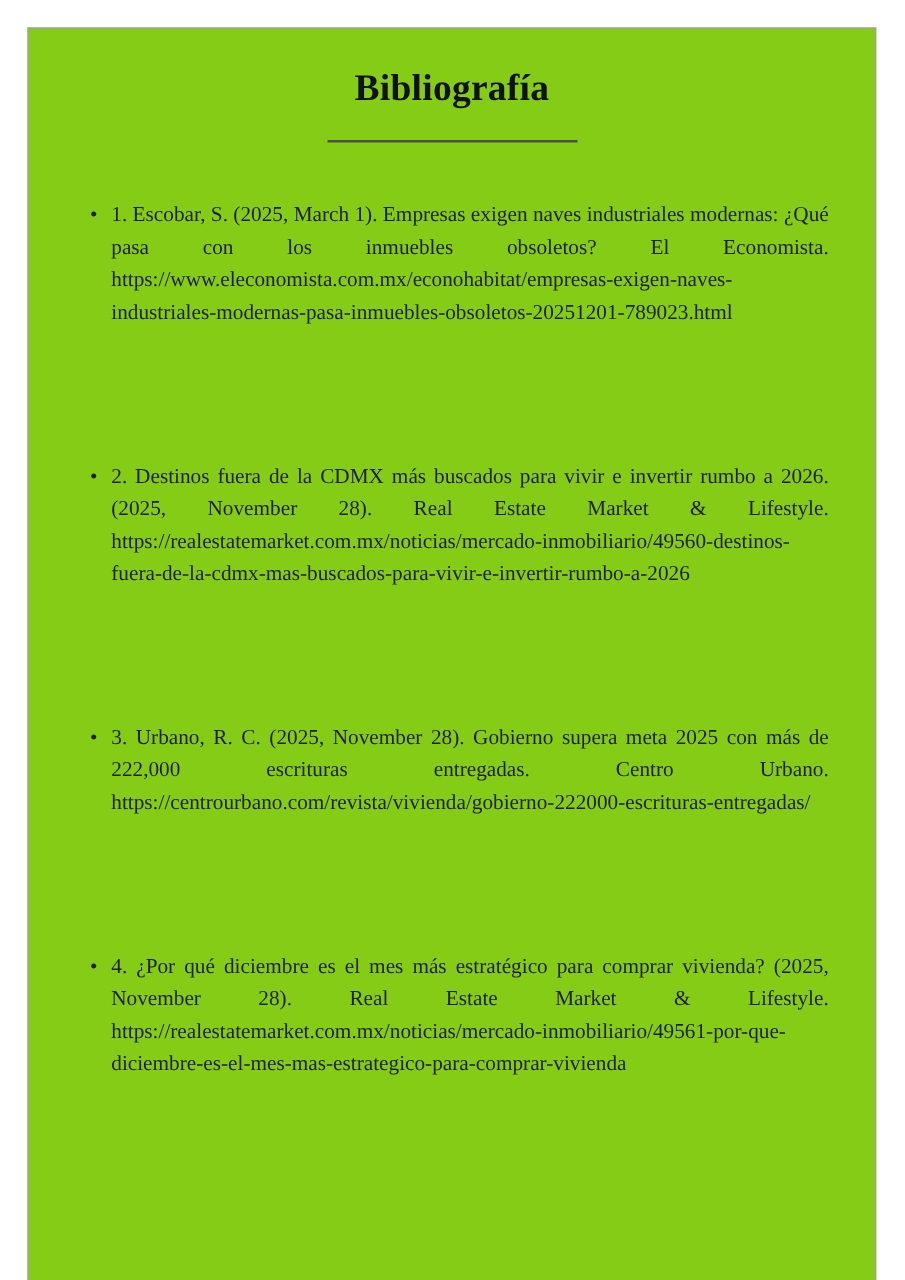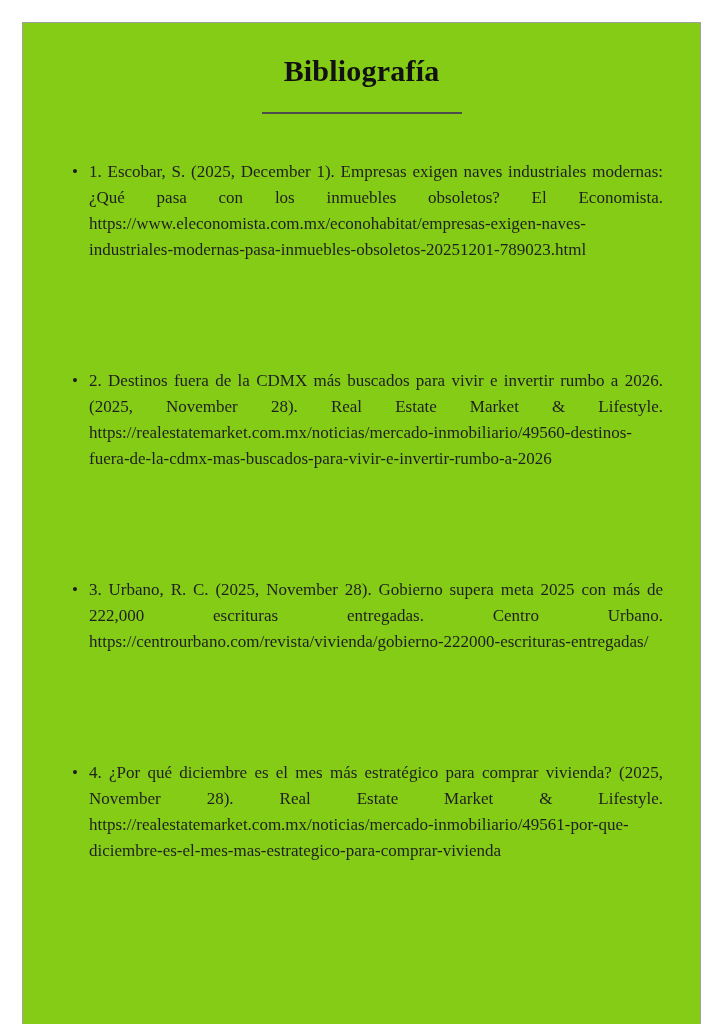--- a/index.html
+++ b/index.html
@@ -59,21 +59,21 @@
 </style>
 </head>
 <body>
 
 <div class="frame">
   <h1 class="doc-title">Bibliografía</h1>
   <hr class="title-divider">
   <ul class="ref-list">
     <li class="ref-entry">
       <span class="bullet">•</span>
-      <span>1. Escobar, S. (2025, December 1). Empresas exigen naves industriales modernas: ¿Qué pasa con los inmuebles obsoletos? El Economista. https://www.eleconomista.com.mx/econohabitat/empresas-exigen-naves-industriales-modernas-pasa-inmuebles-obsoletos-20251201-789023.html</span>
+      <span>1. Escobar, S. (2025, March 1). Empresas exigen naves industriales modernas: ¿Qué pasa con los inmuebles obsoletos? El Economista. https://www.eleconomista.com.mx/econohabitat/empresas-exigen-naves-industriales-modernas-pasa-inmuebles-obsoletos-20251201-789023.html</span>
     </li>
     <li class="ref-entry">
       <span class="bullet">•</span>
       <span>2. Destinos fuera de la CDMX más buscados para vivir e invertir rumbo a 2026. (2025, November 28). Real Estate Market &amp; Lifestyle. https://realestatemarket.com.mx/noticias/mercado-inmobiliario/49560-destinos-fuera-de-la-cdmx-mas-buscados-para-vivir-e-invertir-rumbo-a-2026</span>
     </li>
     <li class="ref-entry">
       <span class="bullet">•</span>
       <span>3. Urbano, R. C. (2025, November 28). Gobierno supera meta 2025 con más de 222,000 escrituras entregadas. Centro Urbano. https://centrourbano.com/revista/vivienda/gobierno-222000-escrituras-entregadas/</span>
     </li>
     <li class="ref-entry">

